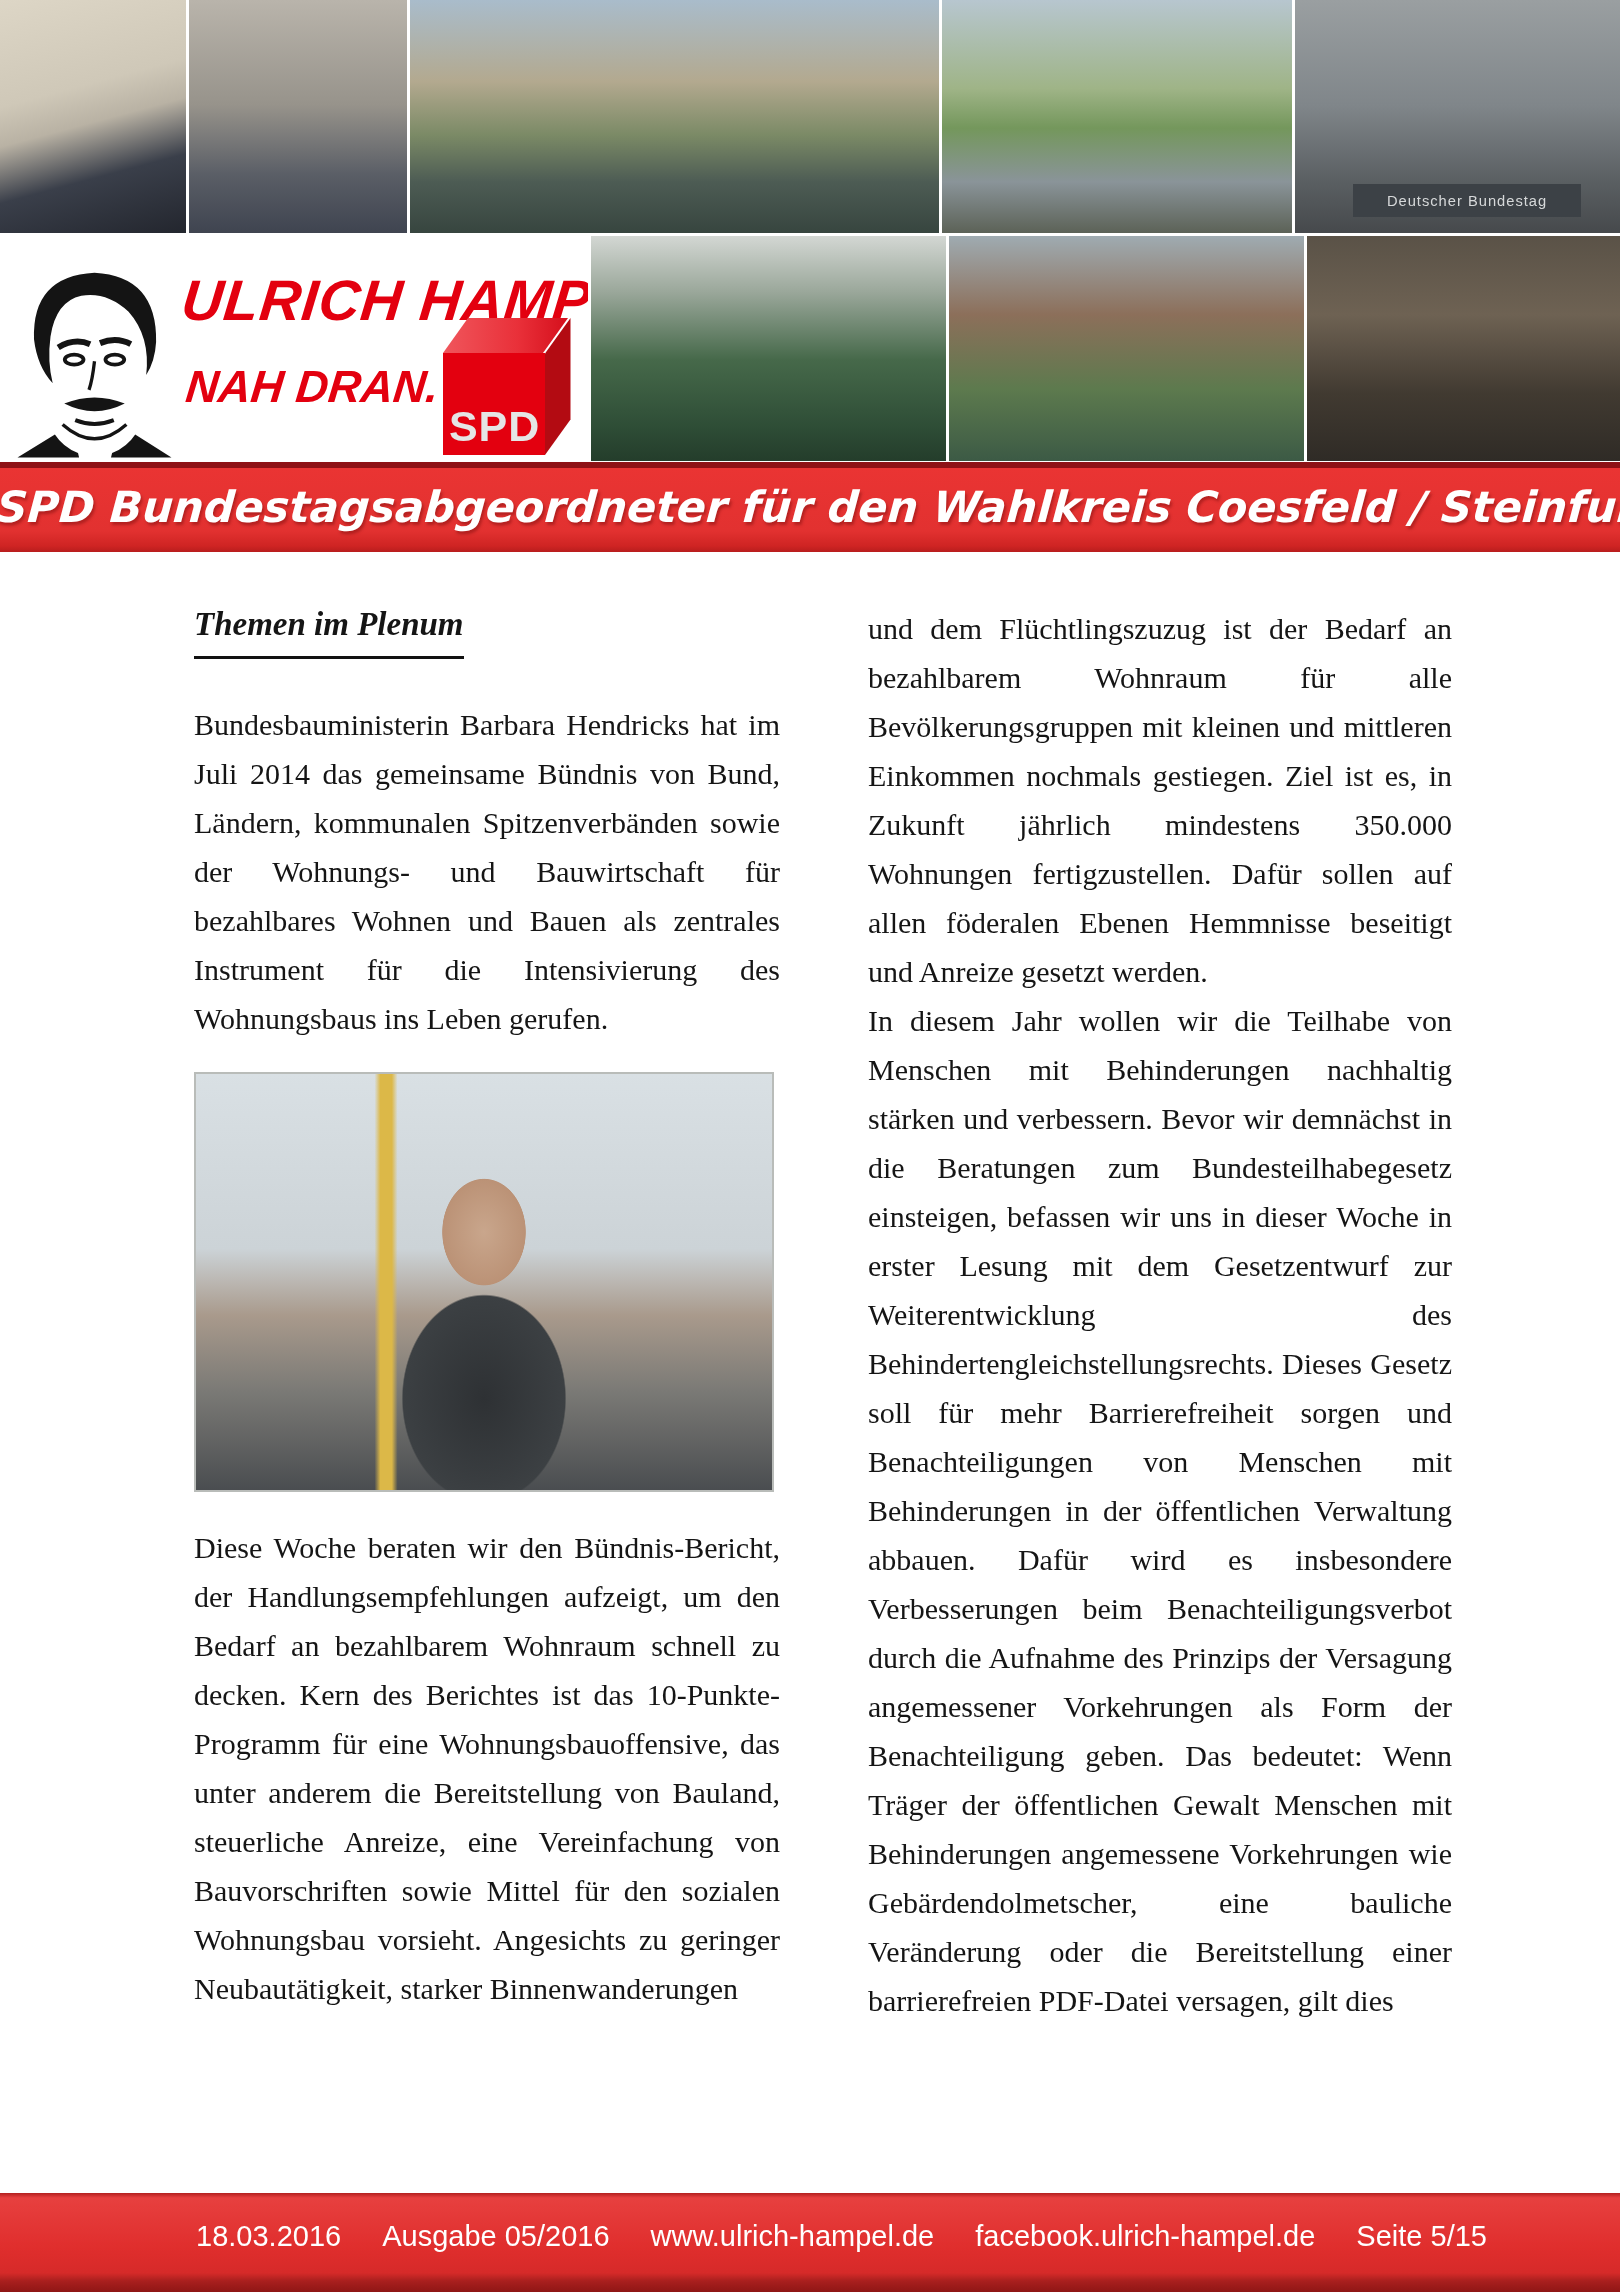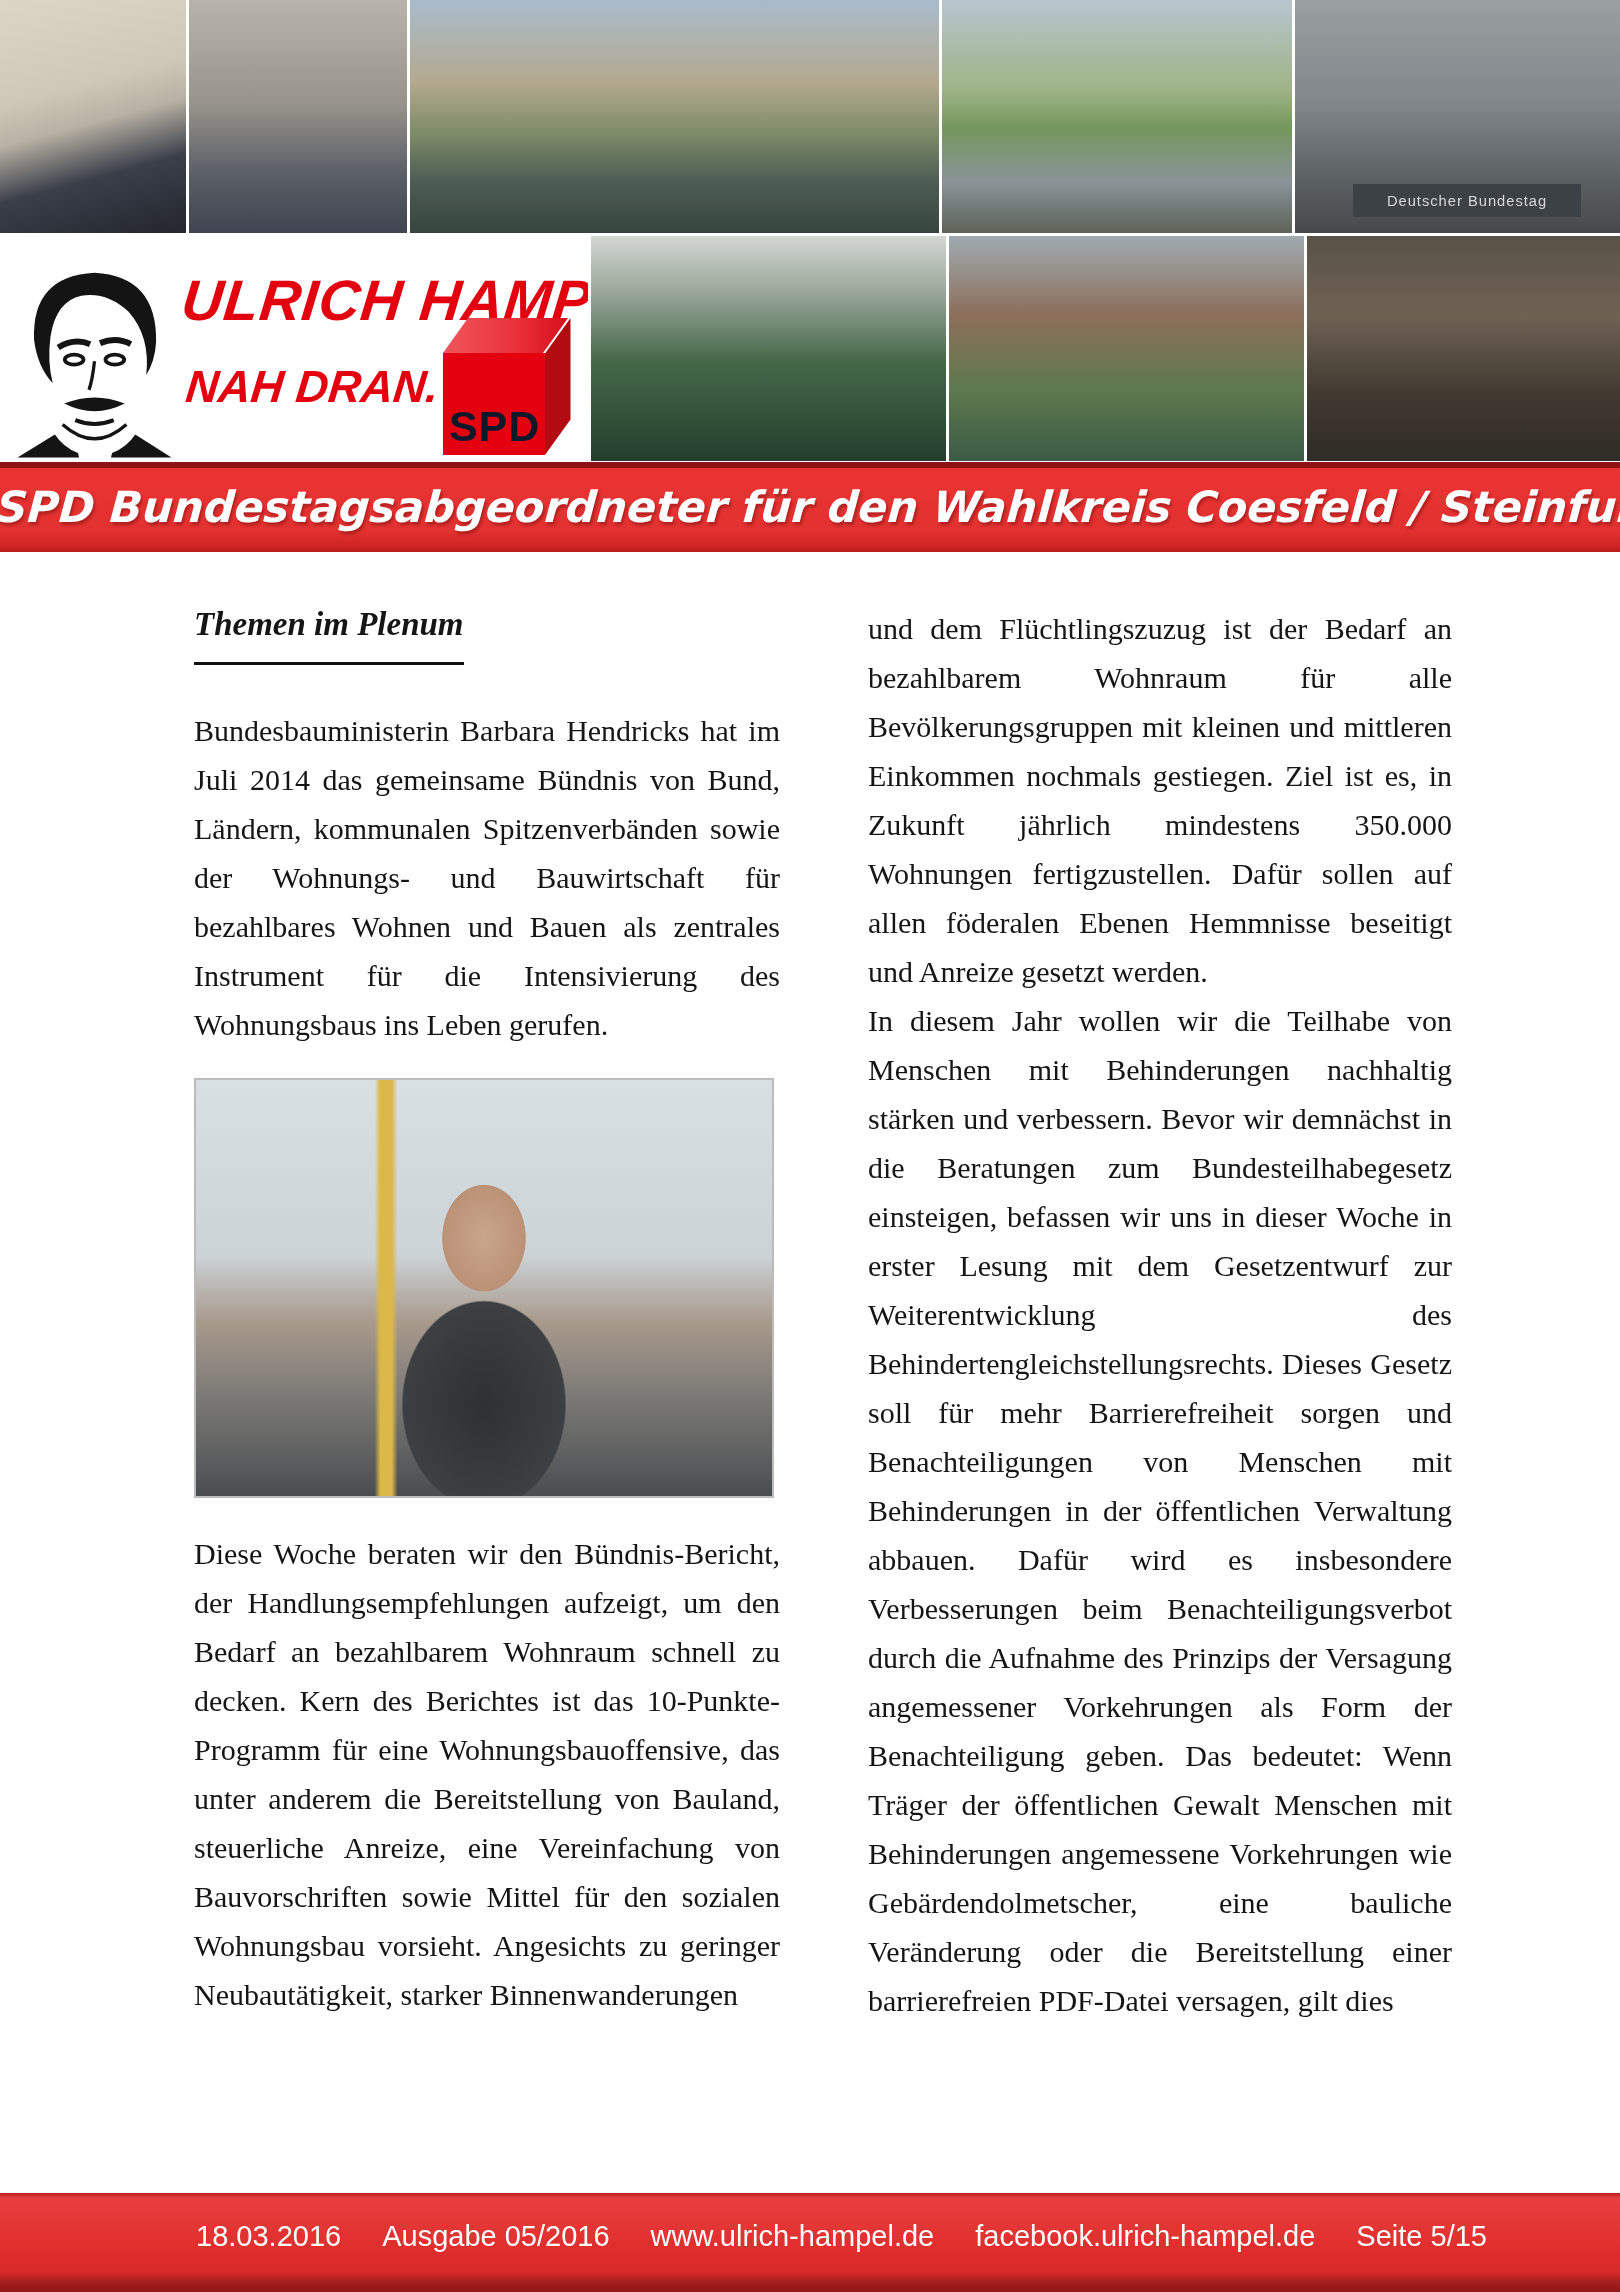--- a/index.html
+++ b/index.html
@@ -46,41 +46,41 @@
   }
   .cube-front{
     position:absolute;left:0;top:35px;width:102px;height:102px;background:#e3000f;
   }
   .cube-side{
     position:absolute;left:102px;top:0px;width:25.5px;height:137px;
     clip-path:polygon(0 26%,100% 0,100% 74%,0 100%);
     background:#b30b12;
   }
   .spd-text{
-    position:absolute;left:5.9px;bottom:3.9px;color:#0f172a;
+    position:absolute;left:5.9px;bottom:3.9px;color:#e5e5e5;
     font-family:"Liberation Sans",sans-serif;font-weight:bold;font-size:43px;letter-spacing:1px;
   }
   
   .banner{
     position:absolute;left:0;top:462px;width:1620px;height:90px;
     background:linear-gradient(180deg,#8e1216 0px,#8e1216 5.9px,#ea3433 5.9px,#e23130 69px,#cf2423 84px,#b81d1d 90px);
     display:flex;align-items:center;justify-content:center;
   }
   .banner-text{
     color:#ffffff;font-family:"DejaVu Sans",sans-serif;font-style:italic;font-weight:bold;
     font-size:43px;transform:skewX(-4deg);text-shadow:2px 2.9px 2.9px rgba(90,0,0,0.35);
     white-space:nowrap;
   }
   
   .col{position:absolute;top:604px;}
   .col-left{left:194px;width:586px;}
   .col-right{left:868px;width:584px;}
   .sec-head{
     display:inline-block;font-size:33px;font-weight:bold;font-style:italic;line-height:40px;
-    border-bottom:3.9px solid #111;padding-bottom:18px;margin:0 0 41px 0;
+    border-bottom:3.9px solid #111;padding-bottom:12px;margin:0 0 41px 0;
   }
   .art-head{font-size:33px;font-weight:bold;font-style:italic;line-height:40px;margin:0 0 43px 0;}
   .art-head-r{margin:82px 0 63px 0;}
   p.body{font-size:30px;line-height:49px;text-align:justify;margin:0;}
   .article-photo{
     width:580px;height:420px;margin:29px 0 31px 0;border:2px solid #b9bcb9;box-sizing:border-box;
     background:
       radial-gradient(ellipse 147px 186px at 50% 78%, #2e3134 0%, #3c4043 55%, rgba(60,64,67,0) 56%),
       radial-gradient(ellipse 69px 88px at 50% 38%, #c9a68c 0%, #bb9276 60%, rgba(187,146,118,0) 61%),
       linear-gradient(90deg, rgba(222,184,72,0) 31%, #dcb848 32%, #dcb848 34%, rgba(222,184,72,0) 35%),

